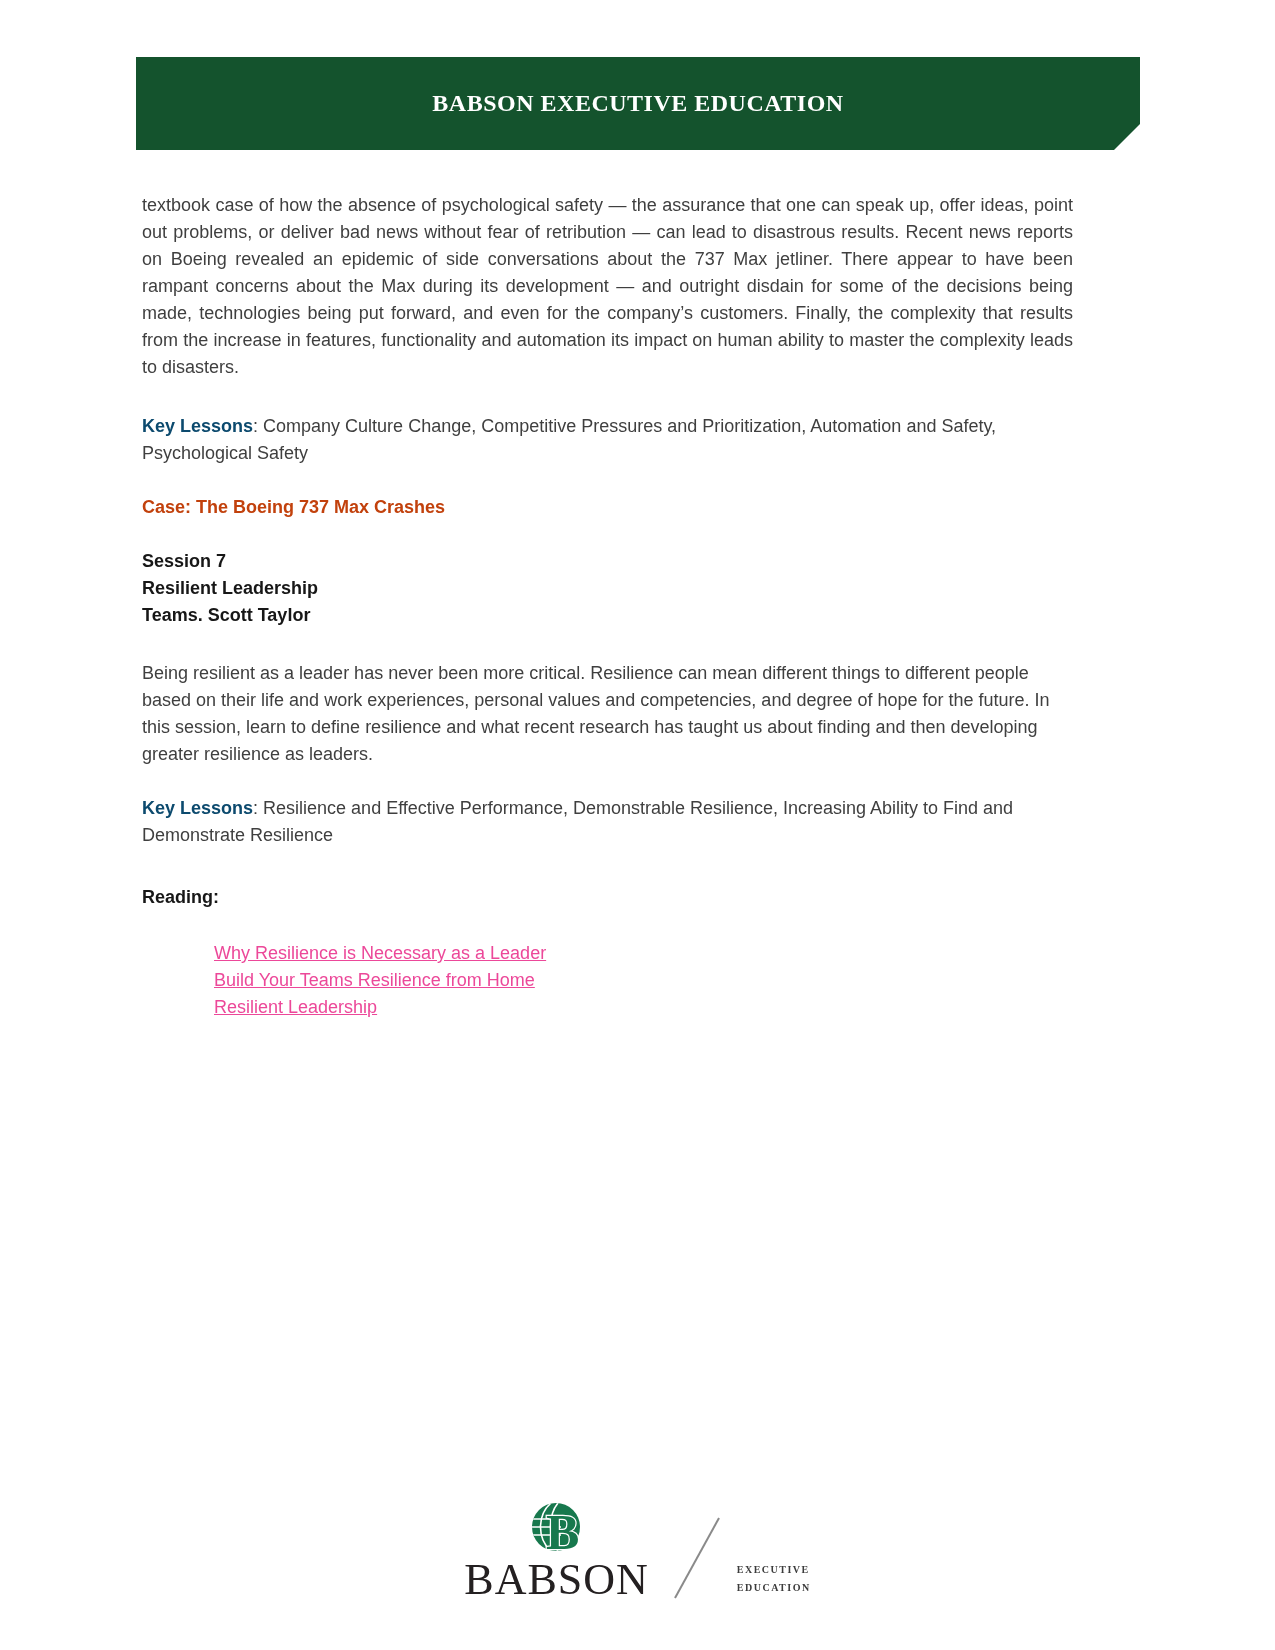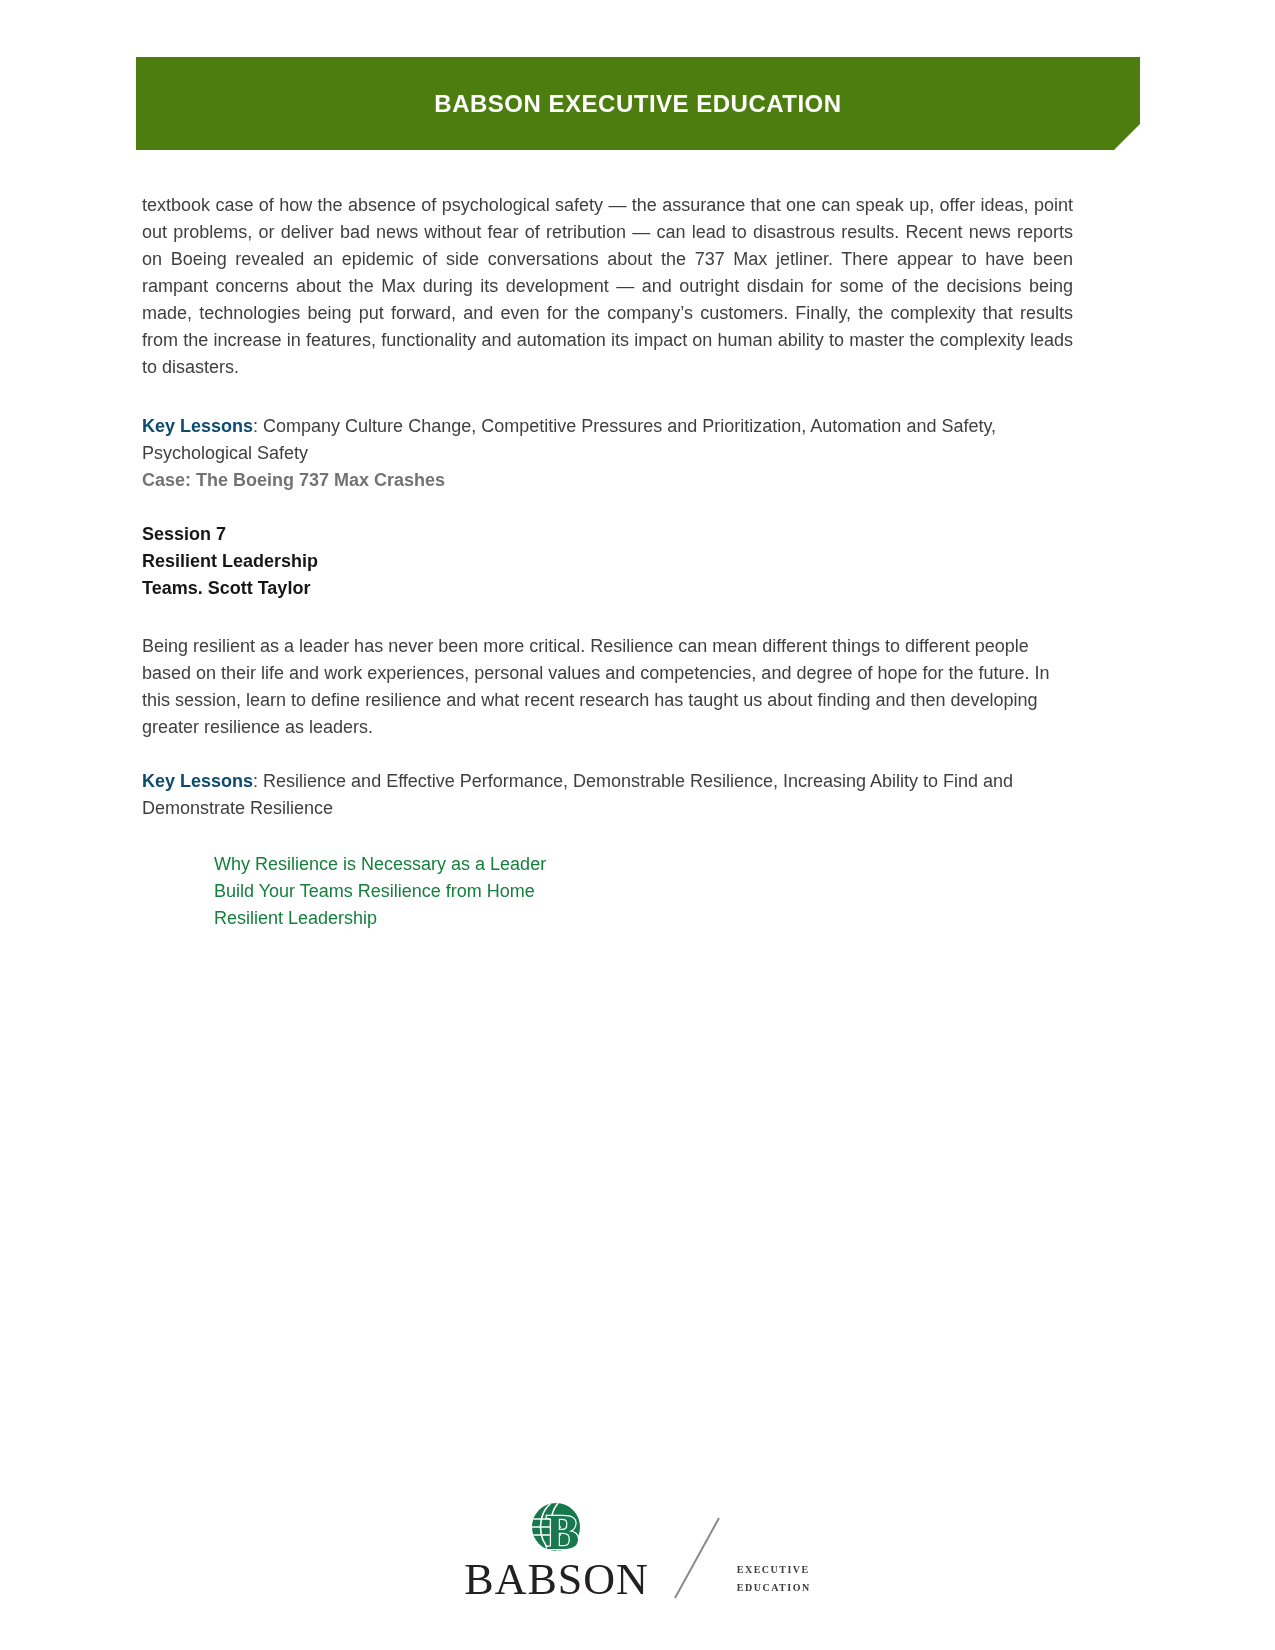--- a/index.html
+++ b/index.html
@@ -16,25 +16,26 @@
     overflow: hidden;
   }
 
   
   .banner {
     position: absolute;
     left: 136px;
     top: 57px;
     width: 1004px;
     height: 93px;
-    background: #4d7c0f;
+    background: #14532d;
     clip-path: polygon(0 0, 100% 0, 100% calc(100% - 26px), calc(100% - 26px) 100%, 0 100%);
     display: flex;
     align-items: center;
     justify-content: center;
+    font-family: Liberation Serif, serif;
   }
   .banner-title {
     color: #ffffff;
     font-size: 24px;
     font-weight: bold;
     letter-spacing: 0.5px;
   }
 
   
   .content {
@@ -47,43 +48,45 @@
   }
   .para-justified {
     margin: 0;
     text-align: justify;
   }
   .para {
     margin: 0;
   }
   .key-lessons-1 { margin-top: 32px; }
   .case-line {
+    margin-top: 27px;
     font-weight: bold;
-    color: #737373;
+    color: #c2410c;
   }
   .session-block {
     margin-top: 27px;
     text-align: left;
     font-weight: bold;
     color: #171717;
   }
   .session-paragraph { margin-top: 31px; }
   .key-lessons-2 { margin-top: 27px; }
   .reading-label {
     margin-top: 35px;
     font-weight: bold;
     color: #171717;
   }
   .links-block {
     margin-top: 29px;
     padding-left: 72px;
   }
   .reading-link {
     display: inline-block;
-    color: #15803d;
+    color: #ec4899;
+    text-decoration: underline;
     line-height: 27px;
     cursor: pointer;
   }
   .bold-label {
     font-weight: bold;
     color: #0c4a6e;
   }
 
   
   .footer {
@@ -140,20 +143,21 @@
   <div class="session-block">
     <div>Session 7</div>
     <div>Resilient Leadership</div>
     <div>Teams. Scott Taylor</div>
   </div>
 
   <p class="para session-paragraph">Being resilient as a leader has never been more critical. Resilience can mean different things to different people based on their life and work experiences, personal values and competencies, and degree of hope for the future. In this session, learn to define resilience and what recent research has taught us about finding and then developing greater resilience as leaders.</p>
 
   <p class="para key-lessons-2"><span class="bold-label">Key Lessons</span><span>: Resilience and Effective Performance, Demonstrable Resilience, Increasing Ability to Find and Demonstrate Resilience</span></p>
 
+  <p class="para reading-label">Reading:</p>
 
   <div class="links-block">
     <div><a class="reading-link">Why Resilience is Necessary as a Leader</a></div>
     <div><a class="reading-link">Build Your Teams Resilience from Home</a></div>
     <div><a class="reading-link">Resilient Leadership</a></div>
   </div>
 
 </div>
 
 <div class="footer">

